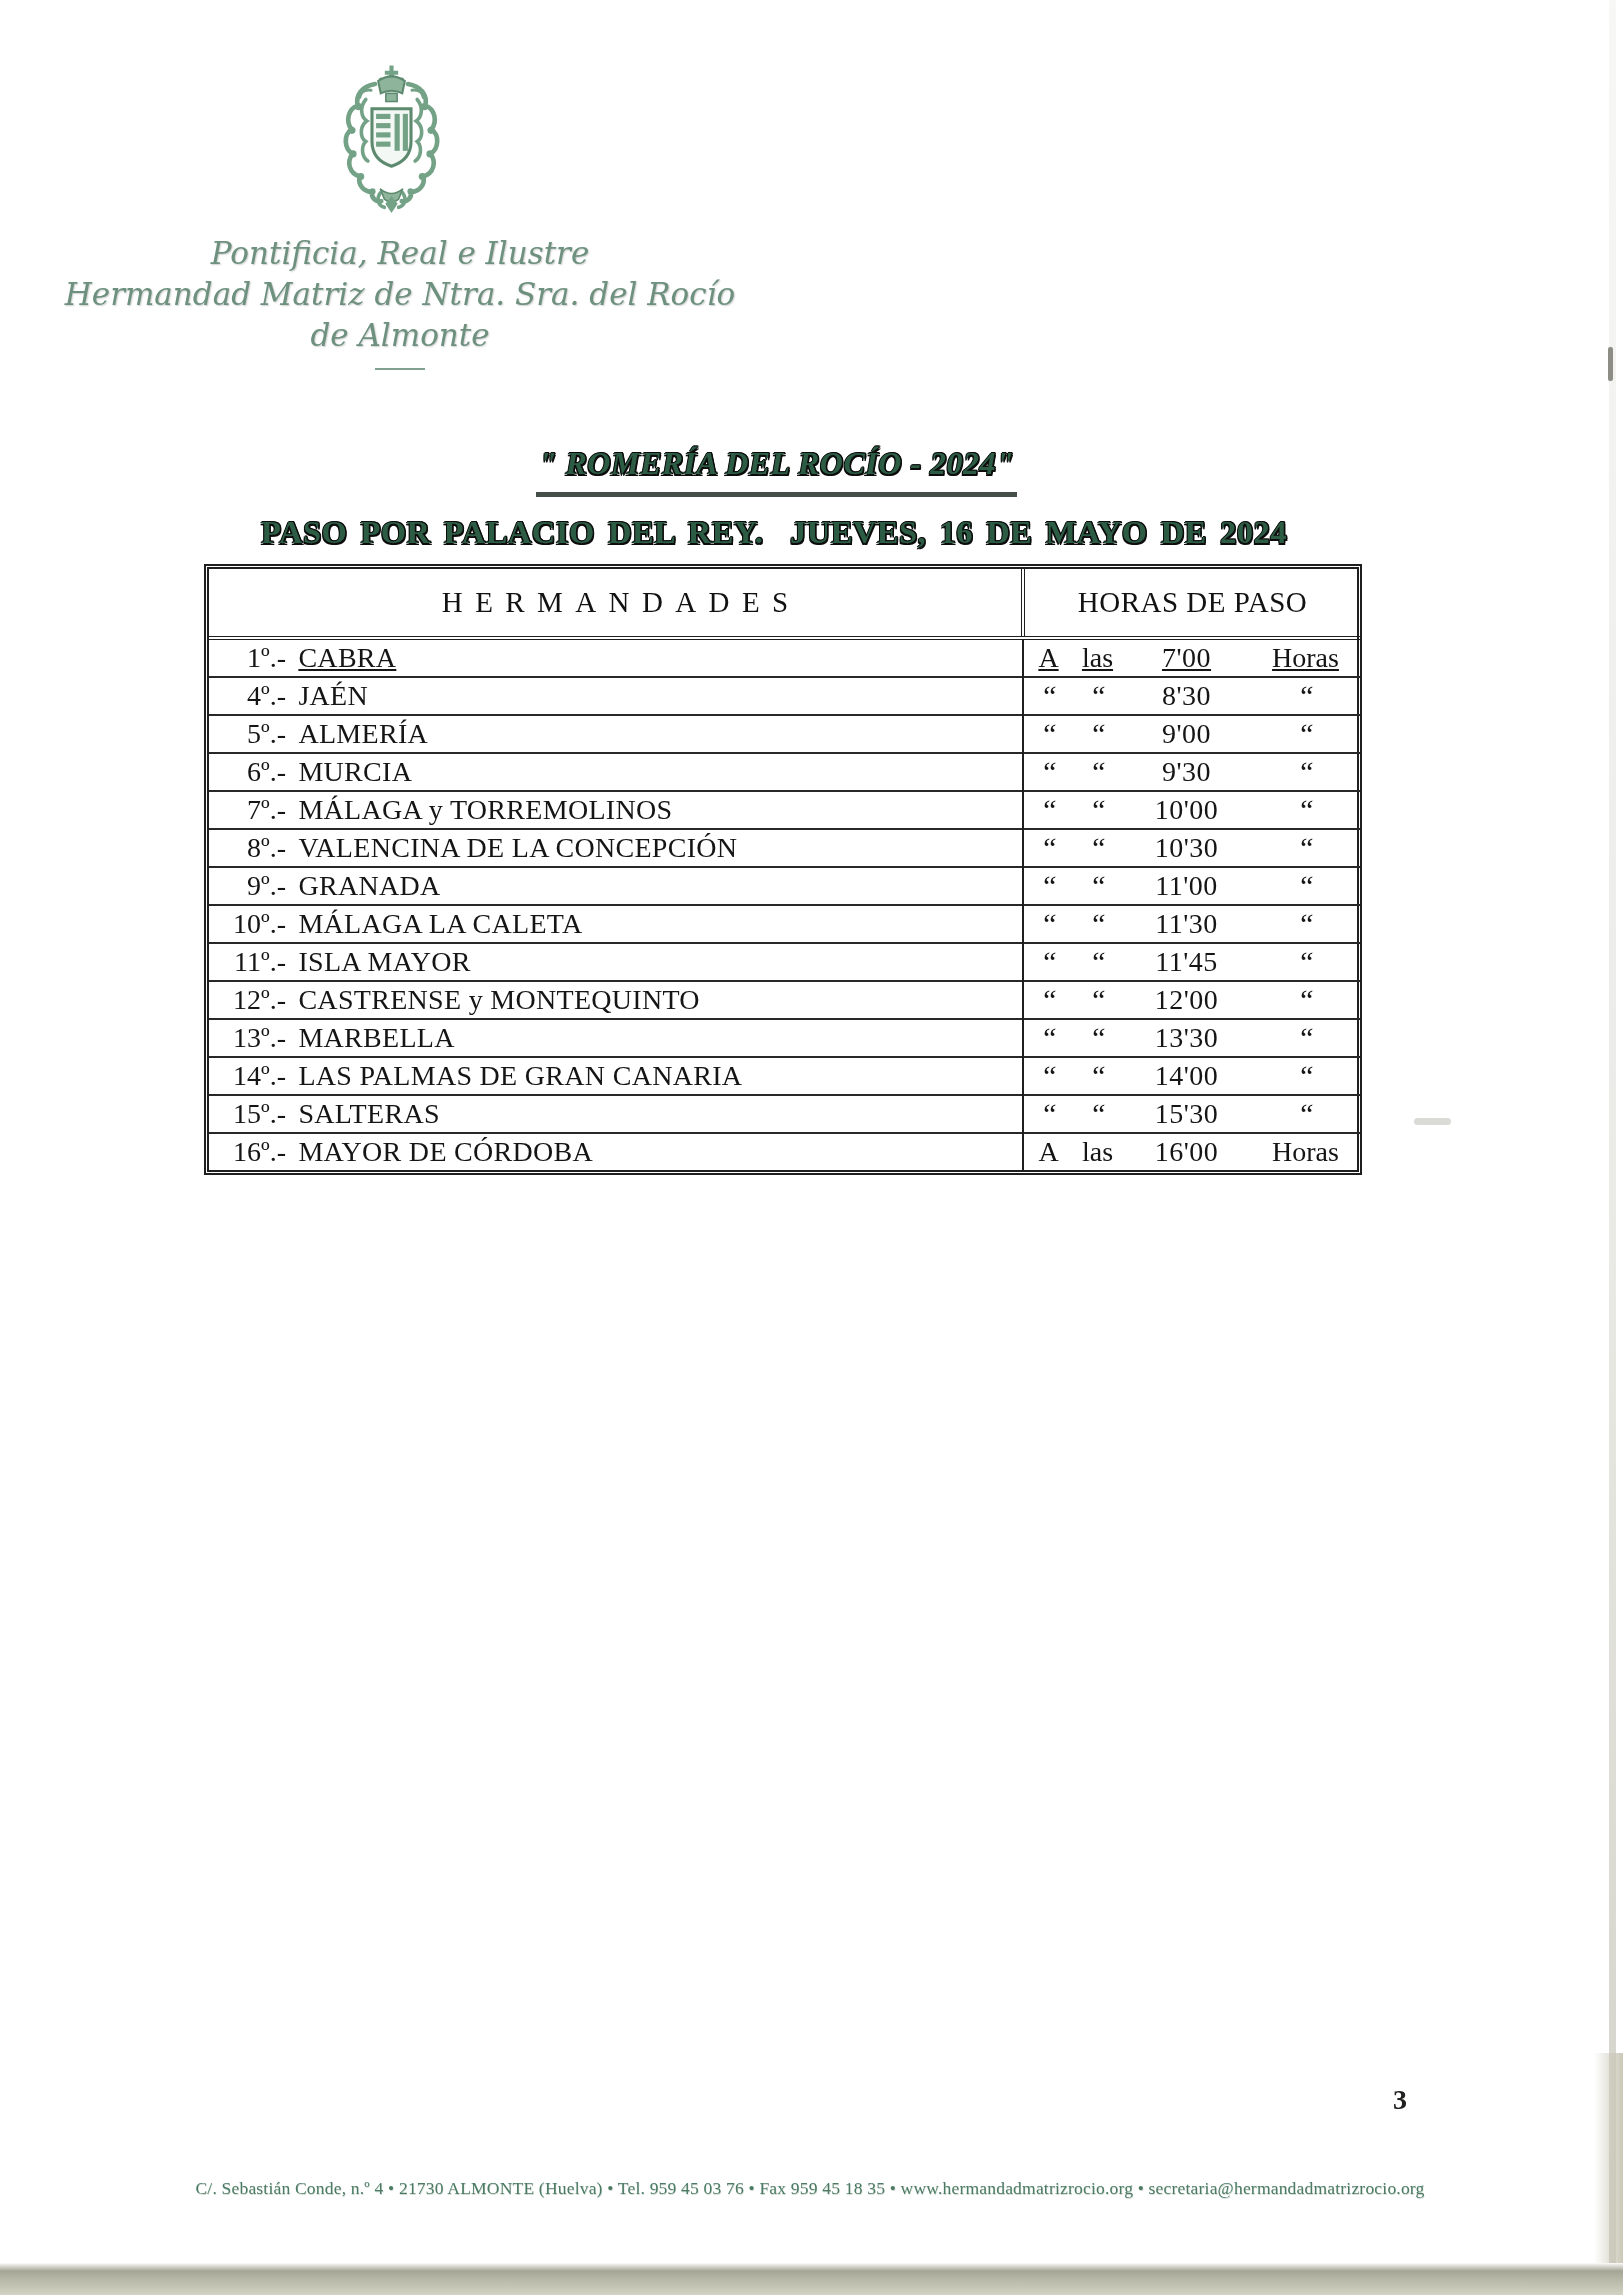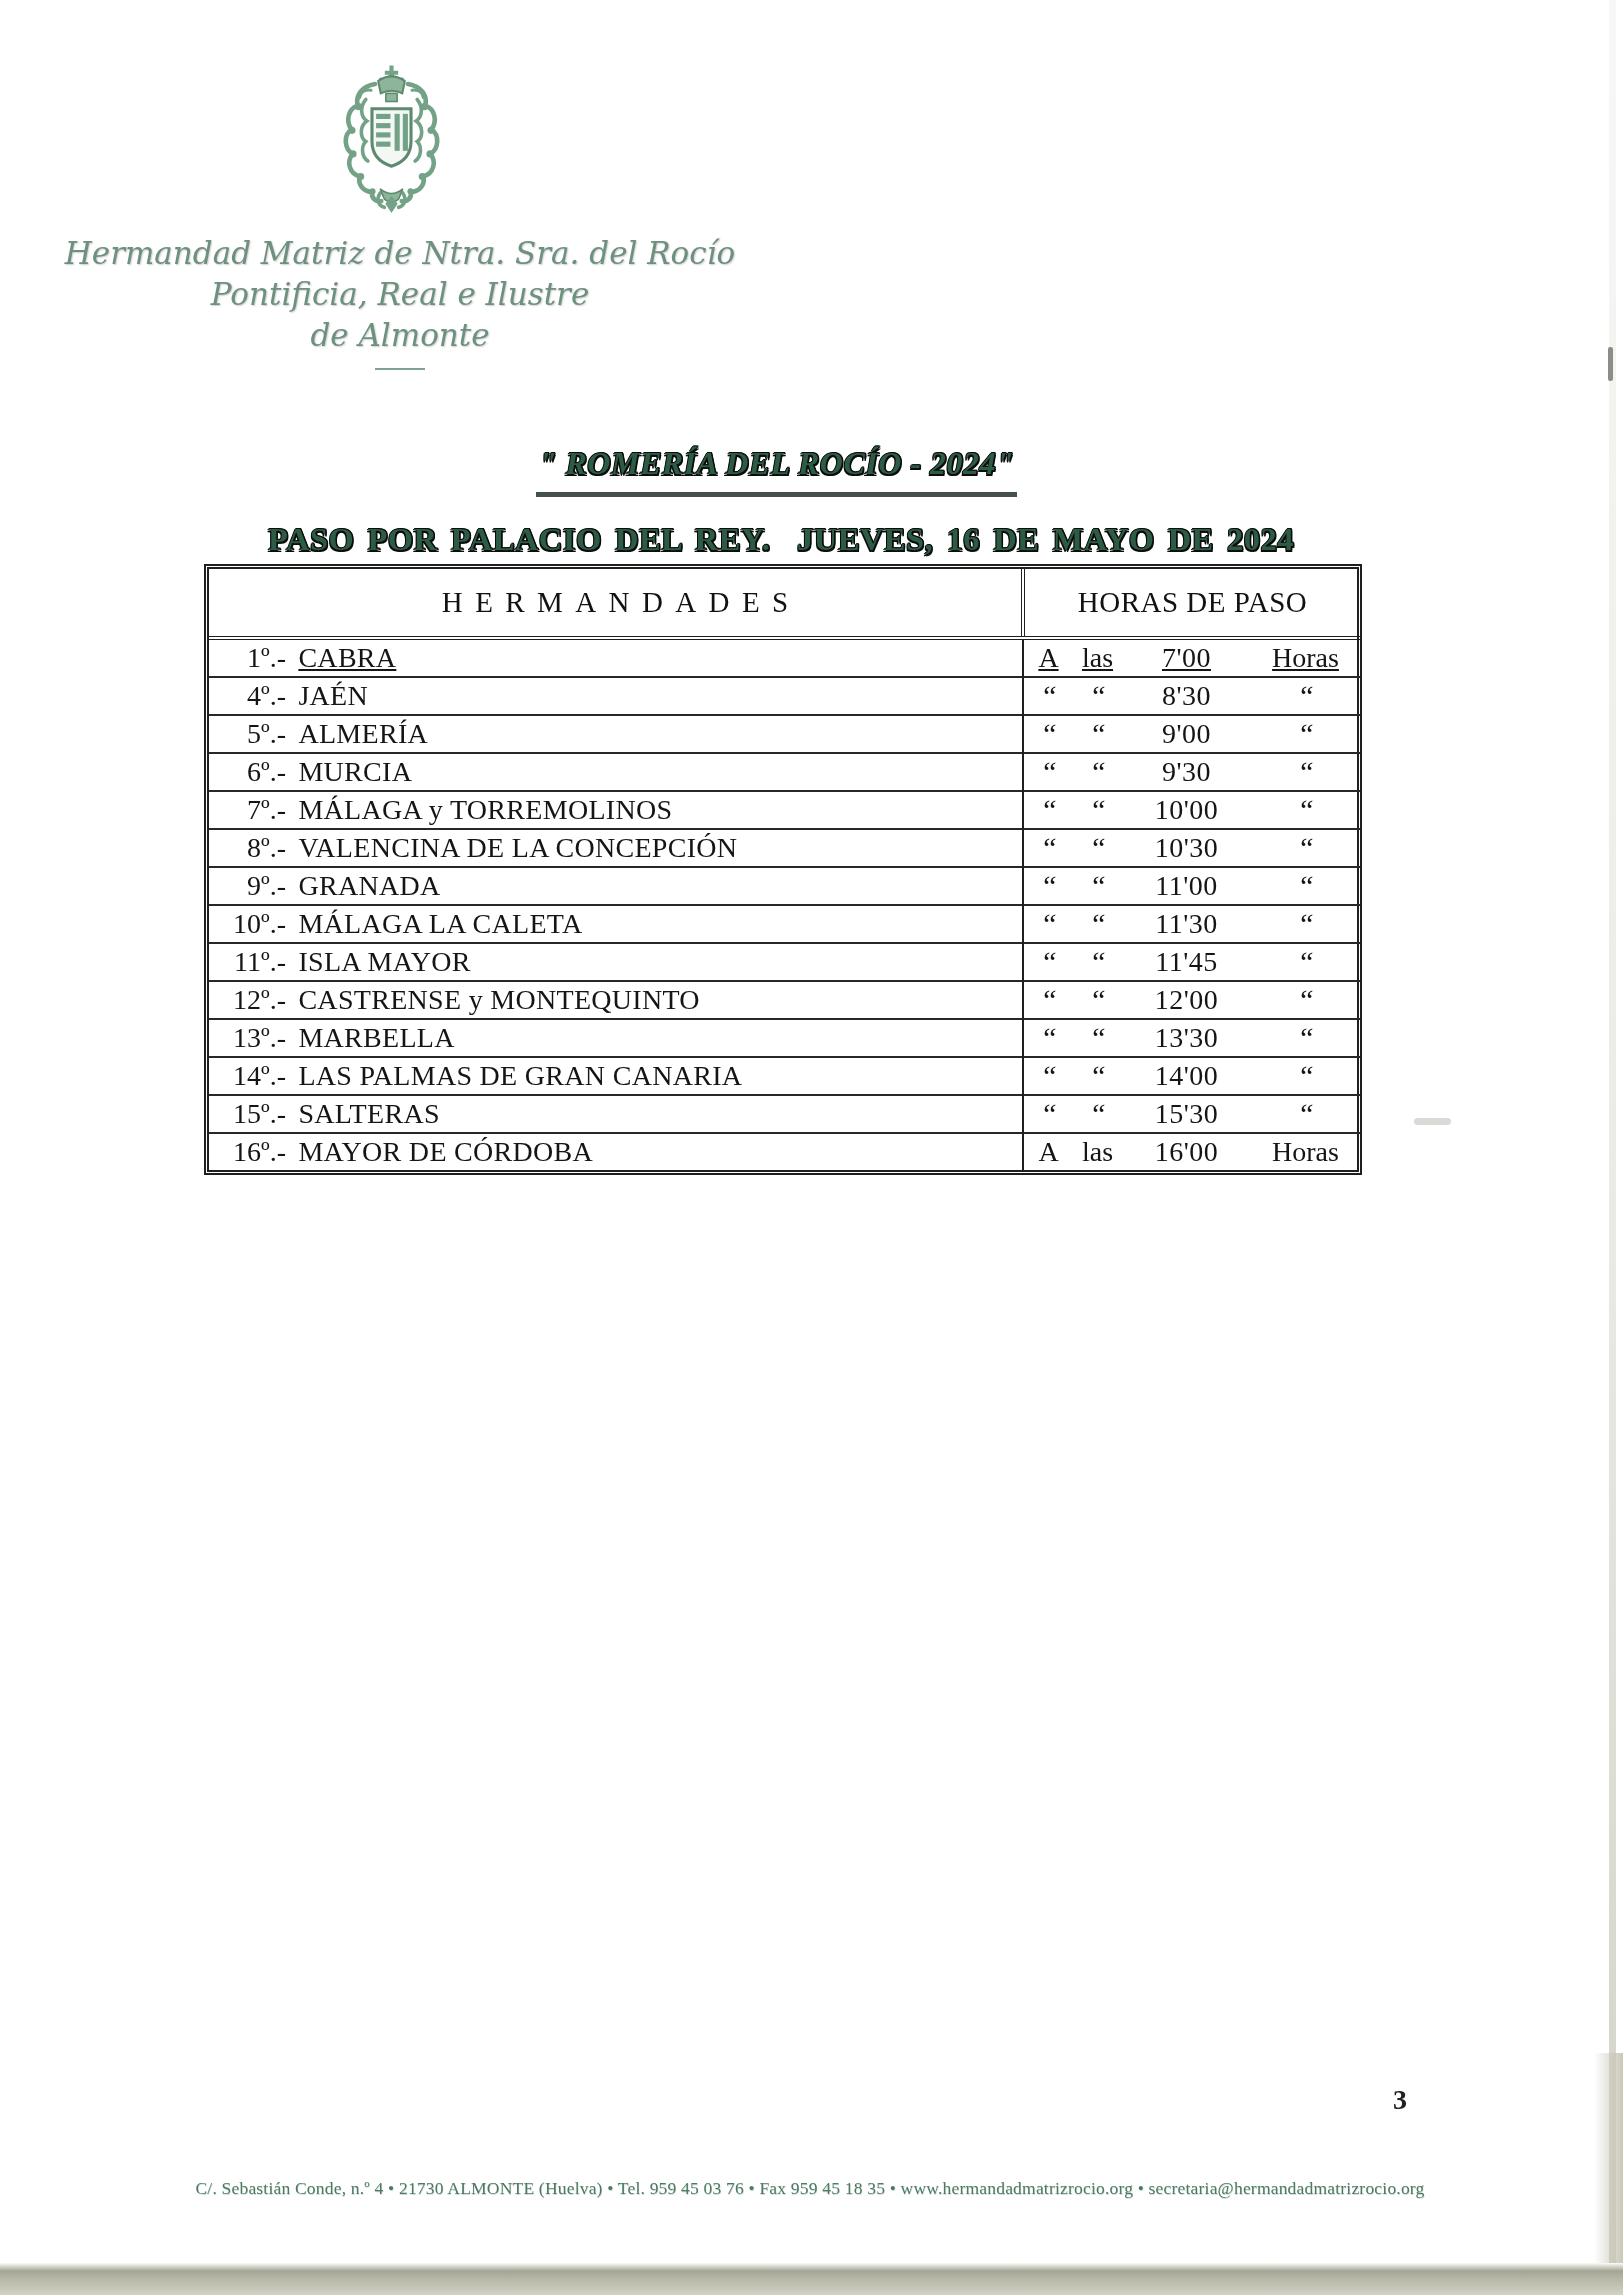--- a/index.html
+++ b/index.html
@@ -36,21 +36,21 @@
     color:#2d5c45;
     text-shadow:1.5px 1.5px 0 #0c0c0c,-1px 0 0 #0c0c0c,0 -1px 0 #0c0c0c,
                 1px -1px 0 #0c0c0c,-1px 1.5px 0 #0c0c0c,1.5px 0 0 #0c0c0c;
   }
   .title-text{
     display:inline-block;
     padding:0 3.1px 13.4px 3.1px;
     border-bottom:5.2px solid #46504a;
   }
   .doc-subtitle{
-    position:absolute;left:0;top:516px;width:1548px;margin:7px;
+    position:absolute;left:0;top:516px;width:1548px;margin:0;
     text-align:center;
     font-weight:700;font-style:normal;font-size:32.5px;line-height:1;
     letter-spacing:0.5px;word-spacing:4.6px;
     color:#2d5c45;
     text-shadow:1.5px 1.5px 0 #0c0c0c,-1px 0 0 #0c0c0c,0 -1px 0 #0c0c0c,
                 1px -1px 0 #0c0c0c,-1px 1.5px 0 #0c0c0c,1.5px 0 0 #0c0c0c;
   }
   
   .table-wrap{
     position:absolute;left:204px;top:564px;width:1158px;
@@ -153,22 +153,22 @@
       <rect x="80" y="134" width="28" height="10"></rect>
       <rect x="80" y="152" width="28" height="10"></rect>
       <rect x="116" y="98" width="10" height="72"></rect>
       <rect x="132" y="98" width="10" height="72"></rect>
     </g>
     <path d="M88 244 q22 18 44 0 l-8 20 q-14 12 -28 0 Z" fill="#8fb49c" stroke="#5d8a6e" stroke-width="3"></path>
     <path d="M110 258 l12 15 -12 18 -12 -18 Z" fill="#74a287"></path>
   </svg>
 
   <div class="org-script">
+    <div>Pontificia, Real e Ilustre</div>
     <div>Hermandad Matriz de Ntra. Sra. del Rocío</div>
-    <div>Pontificia, Real e Ilustre</div>
     <div>de Almonte</div>
     <div class="org-rule"></div>
   </div>
 
   <h1 class="doc-title">
     <span class="title-text">" ROMERÍA DEL ROCÍO - 2024"</span>
   </h1>
   <h2 class="doc-subtitle">PASO POR PALACIO DEL REY.&nbsp; JUEVES, 16 DE MAYO DE 2024</h2>
 
   <div class="table-wrap">

